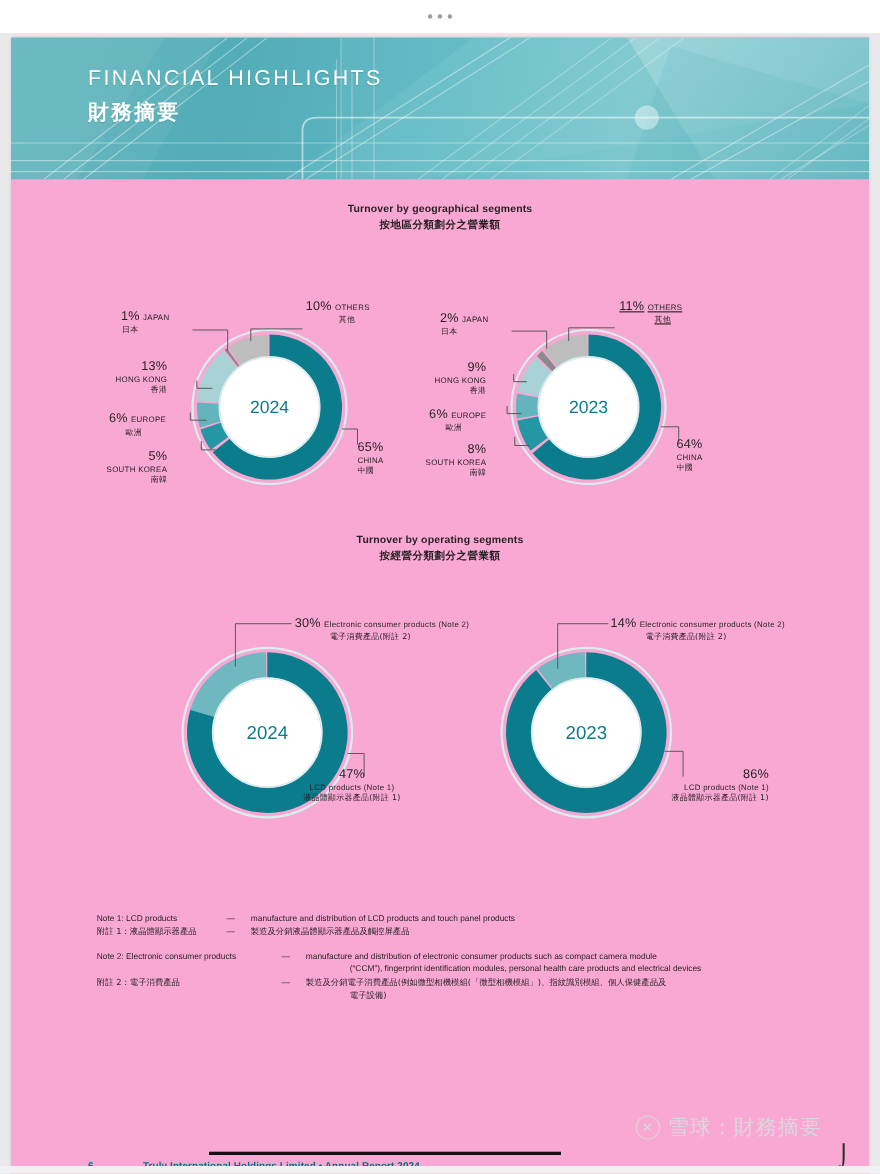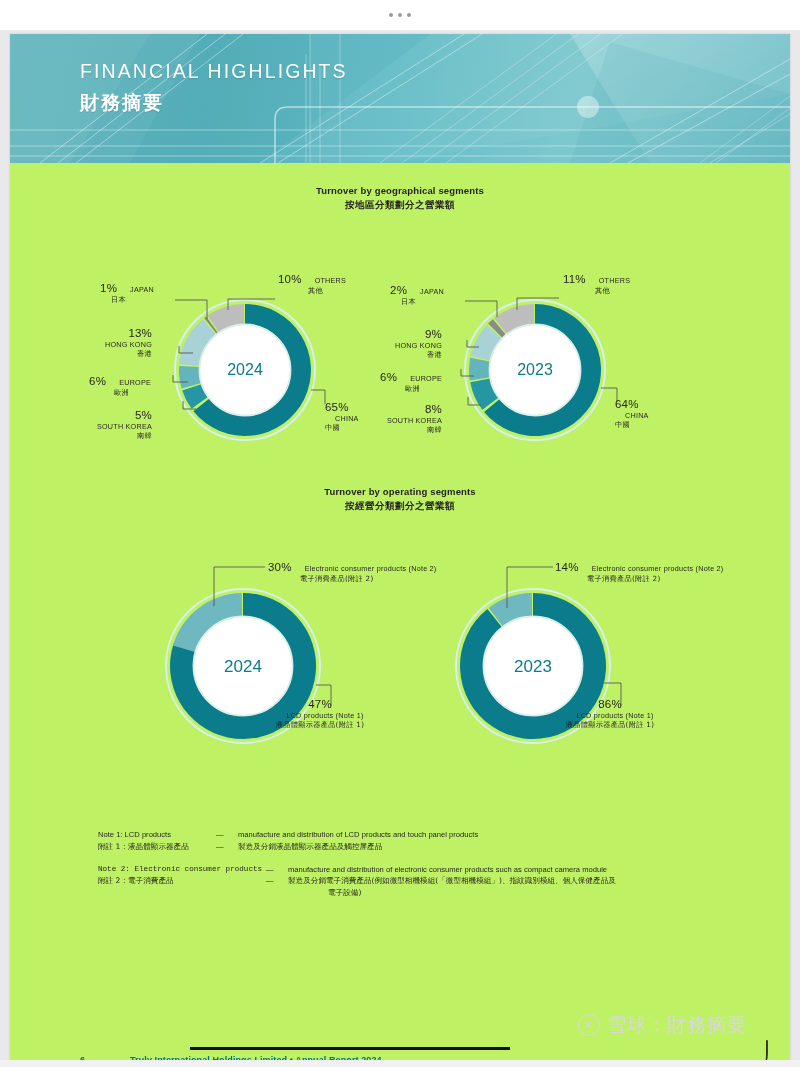--- a/index.html
+++ b/index.html
@@ -19,21 +19,21 @@
     position:absolute;left:0;top:0;width:800px;height:30px;
     background:#ffffff;
     display:flex;align-items:center;justify-content:center;
   }
   .ellipsis{display:flex;gap:5px;align-items:center;}
   .ellipsis i{display:block;width:4px;height:4px;border-radius:50%;background:#9b9ba1;}
 
   
   .page{
     position:absolute;left:10px;top:34px;width:780px;height:1033px;
-    background:#bef264;
+    background:#f9a8d4;
     box-shadow:0 0 3px rgba(0,0,0,.10);
     overflow:hidden;
   }
 
   
   .banner{
     position:absolute;left:0;top:0;width:780px;height:129px;
     background:linear-gradient(100deg,#62b5bd 0%,#59b0ba 26%,#63bcc6 48%,#7cc8ce 72%,#6cbcc6 100%);
     overflow:hidden;
   }
@@ -55,29 +55,29 @@
   .sec-head{position:absolute;width:780px;text-align:center;}
   .sec-head .en{font-size:9.5px;font-weight:700;color:#231f20;letter-spacing:.15px;line-height:1.35;}
   .sec-head .zh{font-size:9.5px;font-weight:700;color:#231f20;letter-spacing:.5px;line-height:1.45;font-family:"DejaVu Sans",sans-serif;}
 
   
   .chart-wrap{position:absolute;}
   .chart-wrap svg{display:block;overflow:visible;}
 
   .lbl{position:absolute;color:#231f20;line-height:1.25;white-space:nowrap;}
   .lbl .pct{font-size:11.5px;letter-spacing:.2px;}
-  .lbl .en{font-size:7.2px;letter-spacing:.25px;margin-left:10px;}
+  .lbl .en{font-size:7.2px;letter-spacing:.25px;}
   .lbl .zh{font-size:7.2px;letter-spacing:.3px;font-family:"DejaVu Sans",sans-serif;}
   .lbl.r{text-align:right;}
   .lbl.c{text-align:center;}
   .lbl .row{display:flex;align-items:baseline;gap:3px;}
   .lbl.r .row{justify-content:flex-end;}
 
   
-  .notes{position:absolute;left:88px;top:795px;width:650px;color:#231f20;}
+  .notes{position:absolute;left:78px;top:795px;width:650px;color:#231f20;}
   .note-row{display:flex;align-items:flex-start;font-size:7.6px;line-height:1.55;}
   .note-lead{width:118px;flex:0 0 118px;}
   .note-lead.zh,.note-body.zh{font-family:"DejaVu Sans",sans-serif;}
   .note-dash{width:22px;flex:0 0 22px;text-align:left;}
   .note-body{flex:1 1 auto;}
   .note-gap{height:11px;}
   .indent{padding-left:40px;}
 
   
   .foot-rule{position:absolute;left:180px;top:1013px;width:320px;height:3px;background:#111111;}
@@ -281,21 +281,21 @@
         </g>
       </svg>
     </div>
     <div class="lbl r" style="left:352px;top:249px;width:82px;">
       <div class="row">
           <span class="pct">2%</span>
           <span class="en">JAPAN</span>
         </div>
       <div class="zh" style="padding-right:28px;">日本</div>
     </div>
-    <div class="lbl" style="left:553px;top:238px;">
+    <div class="lbl" style="left:553px;top:238px;text-decoration:underline;">
       <div class="row">
           <span class="pct">11%</span>
           <span class="en">OTHERS</span>
         </div>
       <div class="zh" style="padding-left:32px;">其他</div>
     </div>
     <div class="lbl r" style="left:348px;top:293px;width:84px;">
       <div class="pct">9%</div>
       <div class="en">HONG KONG</div>
       <div class="zh">香港</div>
@@ -372,44 +372,49 @@
         </g>
       </svg>
     </div>
     <div class="lbl" style="left:545px;top:526px;">
       <div class="row">
           <span class="pct">14%</span>
           <span class="en">Electronic consumer products (Note 2)</span>
         </div>
       <div class="zh" style="padding-left:32px;">電子消費產品(附註 2)</div>
     </div>
-    <div class="lbl c" style="left:540px;top:663px;width:120px;">
+    <div class="lbl c" style="left:569px;top:663px;width:120px;text-align:right;">
       <div class="pct">86%</div>
       <div class="en">LCD products (Note 1)</div>
       <div class="zh">液晶體顯示器產品(附註 1)</div>
     </div>
 
     <div class="notes">
       <div class="note-row">
         <div class="note-lead">Note 1:  LCD products</div>
         <div class="note-dash">—</div>
         <div class="note-body">manufacture and distribution of LCD products and touch panel products</div>
       </div>
       <div class="note-row">
         <div class="note-lead zh">附註 1：液晶體顯示器產品</div>
         <div class="note-dash">—</div>
         <div class="note-body zh">製造及分銷液晶體顯示器產品及觸控屏產品</div>
       </div>
 
       <div class="note-gap"></div>
 
       <div class="note-row">
-        <div class="note-lead" style="width:168px;flex:0 0 168px;font-family:Liberation Mono, monospace;">Note 2:  Electronic consumer products</div>
+        <div class="note-lead" style="width:168px;flex:0 0 168px;">Note 2:  Electronic consumer products</div>
         <div class="note-dash">—</div>
         <div class="note-body">manufacture and distribution of electronic consumer products such as compact camera module</div>
+      </div>
+      <div class="note-row">
+        <div class="note-lead" style="width:168px;flex:0 0 168px;"></div>
+        <div class="note-dash"></div>
+        <div class="note-body indent">(“CCM”), fingerprint identification modules, personal health care products and electrical devices</div>
       </div>
       <div class="note-row">
         <div class="note-lead zh" style="width:168px;flex:0 0 168px;">附註 2：電子消費產品</div>
         <div class="note-dash">—</div>
         <div class="note-body zh">製造及分銷電子消費產品(例如微型相機模組(「微型相機模組」)、指紋識別模組、個人保健產品及</div>
       </div>
       <div class="note-row">
         <div class="note-lead" style="width:168px;flex:0 0 168px;"></div>
         <div class="note-dash"></div>
         <div class="note-body zh indent">電子設備)</div>

